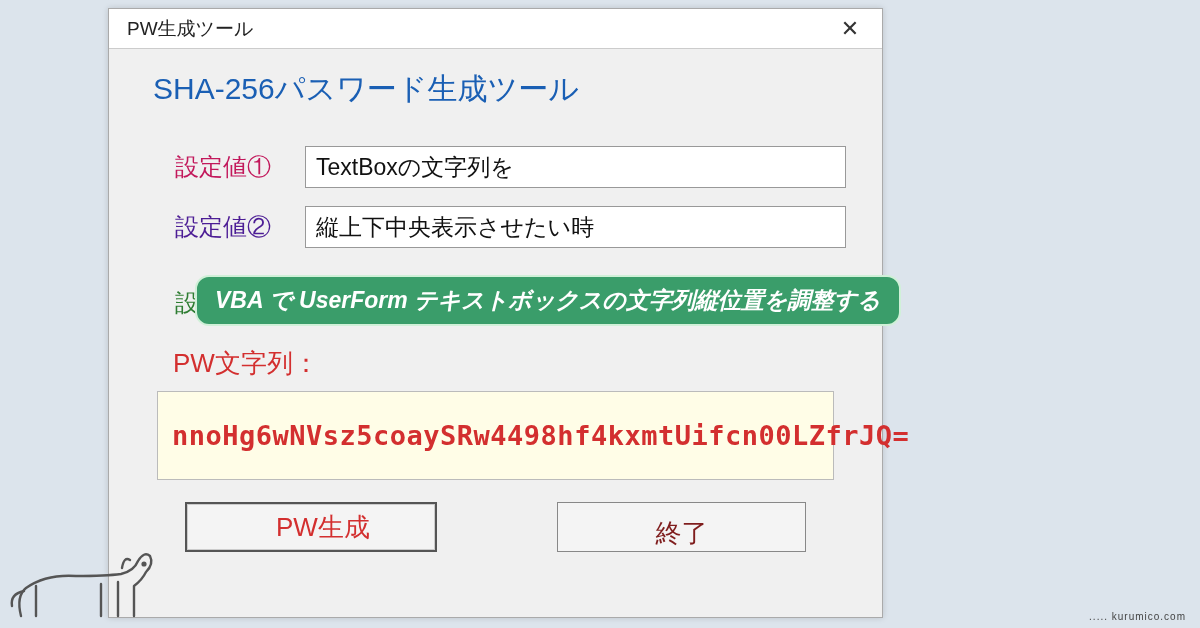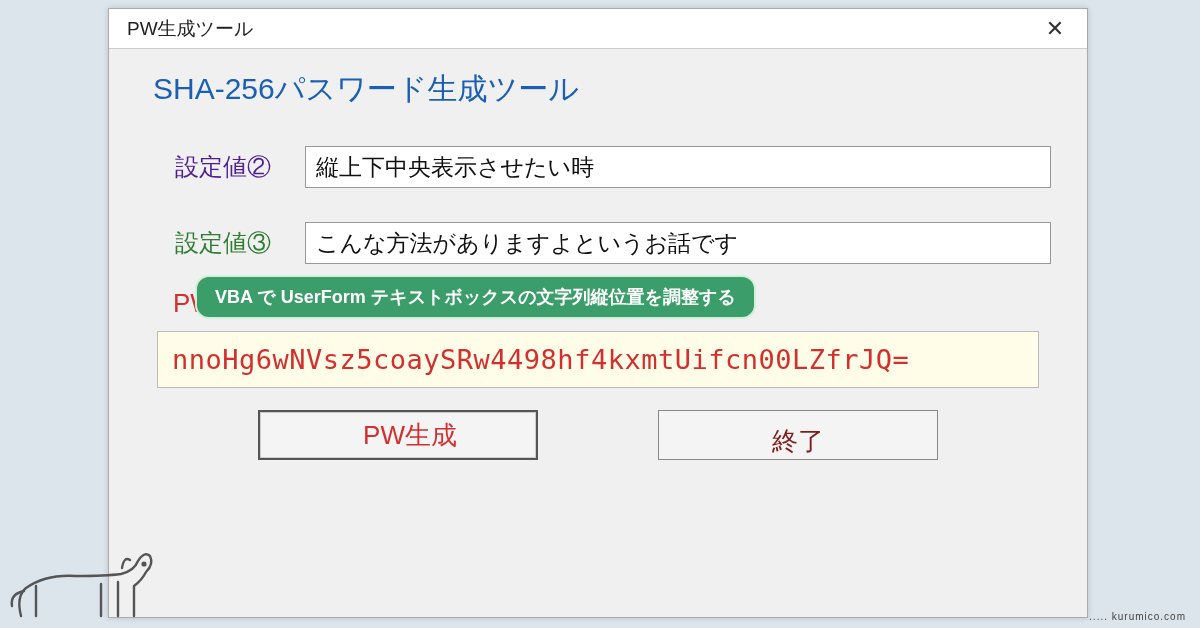--- a/index.html
+++ b/index.html
@@ -8,21 +8,21 @@
       background: #dce4ec;
       width: 1200px;
       height: 628px;
       position: relative;
       overflow: hidden;
     }
     .window {
       position: absolute;
       top: 8px;
       left: 108px;
-      width: 980px;
+      width: 775px;
       height: 610px;
       background: #f0f0f0;
       border: 1px solid #aaa;
       box-shadow: 0 0 6px rgba(0,0,0,0.15);
     }
     .titlebar {
       display: flex;
       align-items: center;
       justify-content: space-between;
       height: 40px;
@@ -78,43 +78,44 @@
       height: 42px;
       display: flex;
       align-items: center;
     }
     .overlay-banner {
       position: absolute;
       top: 275px;
       left: 195px;
       background: #3a9d6a;
       color: #fff;
-      font-size: 18px;
+      font-size: 23px;
       font-weight: bold;
       padding: 8px 18px;
       border-radius: 14px;
       border: 2px solid #d0f0d8;
       white-space: nowrap;
+      font-style: italic;
     }
     .pw-label {
       color: #d32f2f;
       font-size: 26px;
       margin-left: 28px;
       margin-top: 22px;
       margin-bottom: 10px;
     }
     .pw-output {
       margin-left: 12px;
       margin-right: 12px;
       background: #fffde7;
       border: 1px solid #bbb;
-      padding: 12px 14px;
+      padding: 28px 14px;
       color: #d32f2f;
       font-size: 27px;
-      font-weight: 400;
+      font-weight: 700;
       font-family: "Meiryo", monospace;
       letter-spacing: 0.5px;
     }
     .button-row {
       display: flex;
       gap: 120px;
       justify-content: center;
       margin-top: 22px;
       padding: 0 40px;
     }
@@ -160,20 +161,26 @@
   <div class="titlebar">
     <span class="title-text">PW生成ツール</span>
     <div class="close-btn">
       <span>✕</span>
     </div>
   </div>
 
   <div class="content">
     <div class="heading">SHA-256パスワード生成ツール</div>
 
+    <div class="row">
+      <div class="label label-1">設定値①</div>
+      <div class="textbox">
+        <span>TextBoxの文字列を</span>
+      </div>
+    </div>
 
     <div class="row">
       <div class="label label-2">設定値②</div>
       <div class="textbox">
         <span>縦上下中央表示させたい時</span>
       </div>
     </div>
 
     <div class="row" style="margin-top:34px;">
       <div class="label label-3">設定値③</div>

